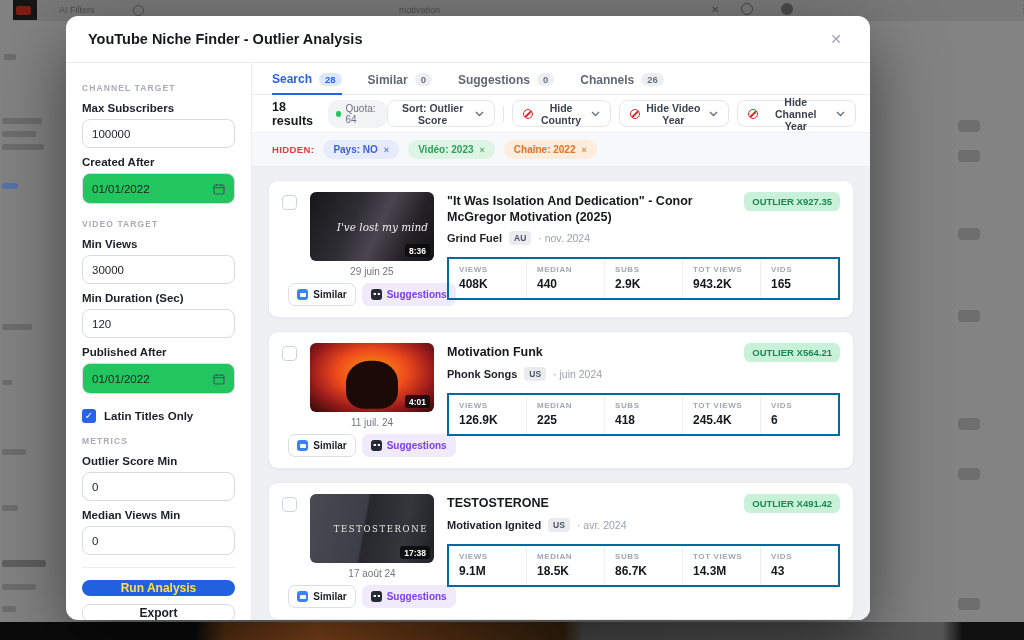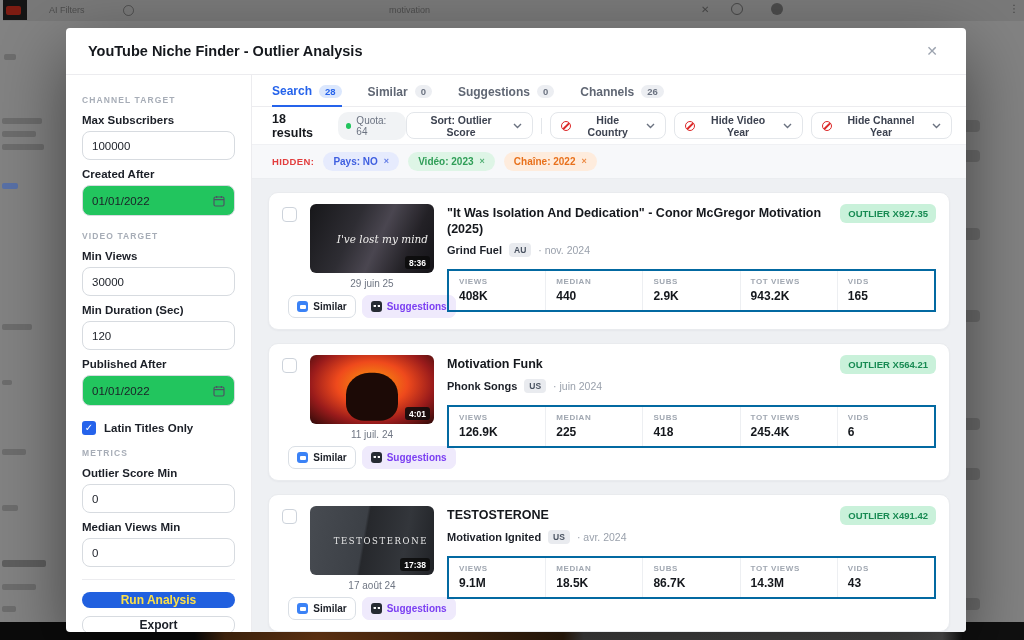--- a/index.html
+++ b/index.html
@@ -3,37 +3,37 @@
 <meta charset="utf-8">
 <style>
   html,body{margin:0;padding:0;}
   body{
     width:1024px;height:640px;position:relative;overflow:hidden;
     background:#838383;
     font-family:"Liberation Sans",sans-serif;
     -webkit-font-smoothing:antialiased;
   }
   
-  .bg-topbar{position:absolute;left:3px;top:0;right:0;height:21px;background:rgba(0,0,0,.07);}
+  .bg-topbar{position:absolute;left:13px;top:0;right:0;height:21px;background:rgba(0,0,0,.07);}
   .bg-logo{position:absolute;left:0;top:0;width:24px;height:20px;background:#151515;}
   .bg-logo-red{position:absolute;left:3px;top:6px;width:15px;height:9px;background:#7e1d13;border-radius:2px;filter:blur(.5px);}
   .bg-filters{position:absolute;left:46px;top:5px;font-size:9px;color:rgba(20,20,20,.45);}
   .bg-gear{position:absolute;left:120px;top:5px;width:9px;height:9px;border:1.5px solid rgba(20,20,20,.4);border-radius:50%;}
   .bg-search-text{position:absolute;left:386px;top:5px;font-size:9px;color:rgba(20,20,20,.45);}
   .bg-x{position:absolute;left:698px;top:4px;font-size:10px;color:rgba(20,20,20,.5);}
   .bg-mag{position:absolute;left:728px;top:3px;width:10px;height:10px;border:1.5px solid rgba(20,20,20,.5);border-radius:50%;}
   .bg-avatar{position:absolute;left:768px;top:3px;width:12px;height:12px;border-radius:50%;background:rgba(20,20,20,.45);}
   .bg-dots{position:absolute;left:1006px;top:3px;font-size:10px;color:rgba(20,20,20,.6);letter-spacing:0;}
   .frag{position:absolute;background:rgba(30,30,30,.22);border-radius:2px;filter:blur(.4px);}
   .frag-blue{background:rgba(37,90,210,.45);}
   .bg-pill{position:absolute;width:22px;height:12px;border-radius:4px;background:rgba(0,0,0,.16);}
   .bg-bottom{position:absolute;left:0;right:0;bottom:0;height:18px;
     background:linear-gradient(90deg,#0b0b0b 0%,#0b0b0b 19%,#5d3413 22%,#8a4a1c 31%,#6b3a16 40%,#36220f 55%,#4c4c4c 57%,#565656 92%,#101010 94%,#101010 100%);}
   
-  .modal{position:absolute;left:66px;top:28px;width:900px;height:604px;background:#fff;border-radius:4px;
+  .modal{position:absolute;left:66px;top:16px;width:804px;height:604px;background:#fff;border-radius:12px;
     box-shadow:0 24px 70px rgba(0,0,0,.5);overflow:hidden;display:flex;flex-direction:column;}
   .modal-header{height:46px;min-height:46px;display:flex;align-items:center;justify-content:space-between;
     padding:0 22px;border-bottom:1px solid #ececef;}
   .modal-title{font-size:14.5px;font-weight:bold;color:#15181d;}
   .close-btn{color:#9ca3af;font-size:14px;line-height:1;cursor:pointer;background:none;border:none;font-family:inherit;}
   .modal-body{flex:1;display:flex;min-height:0;}
   
   .sidebar{width:186px;min-width:186px;padding:13px 16px 12px;border-right:1px solid #ececef;display:flex;flex-direction:column;box-sizing:border-box;}
   .section-label{font-size:8.5px;font-weight:bold;letter-spacing:1.1px;color:#a7adb7;margin:7px 0 1px;}
   .field{margin-top:8px;}
@@ -69,21 +69,21 @@
   .pill-btn{display:flex;align-items:center;gap:6px;border:1px solid #e3e6ea;border-radius:8px;background:#fff;
     height:27px;padding:0 10px;font-size:10.5px;color:#3c4250;font-weight:600;font-family:inherit;cursor:pointer;}
   .v-div{width:1px;height:16px;background:#e3e6ea;}
   .no-icon{position:relative;width:10px;height:10px;min-width:10px;border:1.5px solid #dc2626;border-radius:50%;box-sizing:border-box;}
   .no-icon::after{content:"";position:absolute;left:50%;top:50%;width:1.5px;height:8px;background:#dc2626;
     transform:translate(-50%,-50%) rotate(45deg);}
   .chev{display:flex;margin-left:2px;}
   
   .chips-row{display:flex;align-items:center;gap:9px;background:#f7f8fa;border-top:1px solid #f0f1f4;border-bottom:1px solid #ebedf0;padding:0 20px;height:33px;}
   .hidden-label{font-size:9.5px;font-weight:bold;color:#e23d3d;letter-spacing:.4px;}
-  .chip{display:flex;gap:6px;border-radius:11px;padding:4px 10px;font-size:10px;font-weight:bold;cursor:pointer;}
+  .chip{display:flex;align-items:center;gap:6px;border-radius:11px;padding:4px 10px;font-size:10px;font-weight:bold;cursor:pointer;}
   .chip-blue{background:#e6ebfd;color:#3f5fe0;}
   .chip-green{background:#def5e6;color:#2f9e57;}
   .chip-orange{background:#feecdd;color:#e8711c;}
   .chip-x{font-size:9px;opacity:.8;}
   
   .list{flex:1;background:#eef0f3;padding:13px 16px;display:flex;flex-direction:column;gap:13px;overflow:hidden;}
   .card{background:#fff;border:1px solid #e9ebee;border-radius:10px;padding:11px 13px;display:flex;gap:13px;
     min-height:104px;box-shadow:0 1px 2px rgba(16,24,40,.04);flex:none;}
   .card-check{width:15px;height:15px;min-width:15px;border:1.5px solid #cdd3db;border-radius:4px;margin-top:3px;box-sizing:border-box;cursor:pointer;}
   .thumb-col{width:124px;min-width:124px;display:flex;flex-direction:column;align-items:center;gap:5px;}

